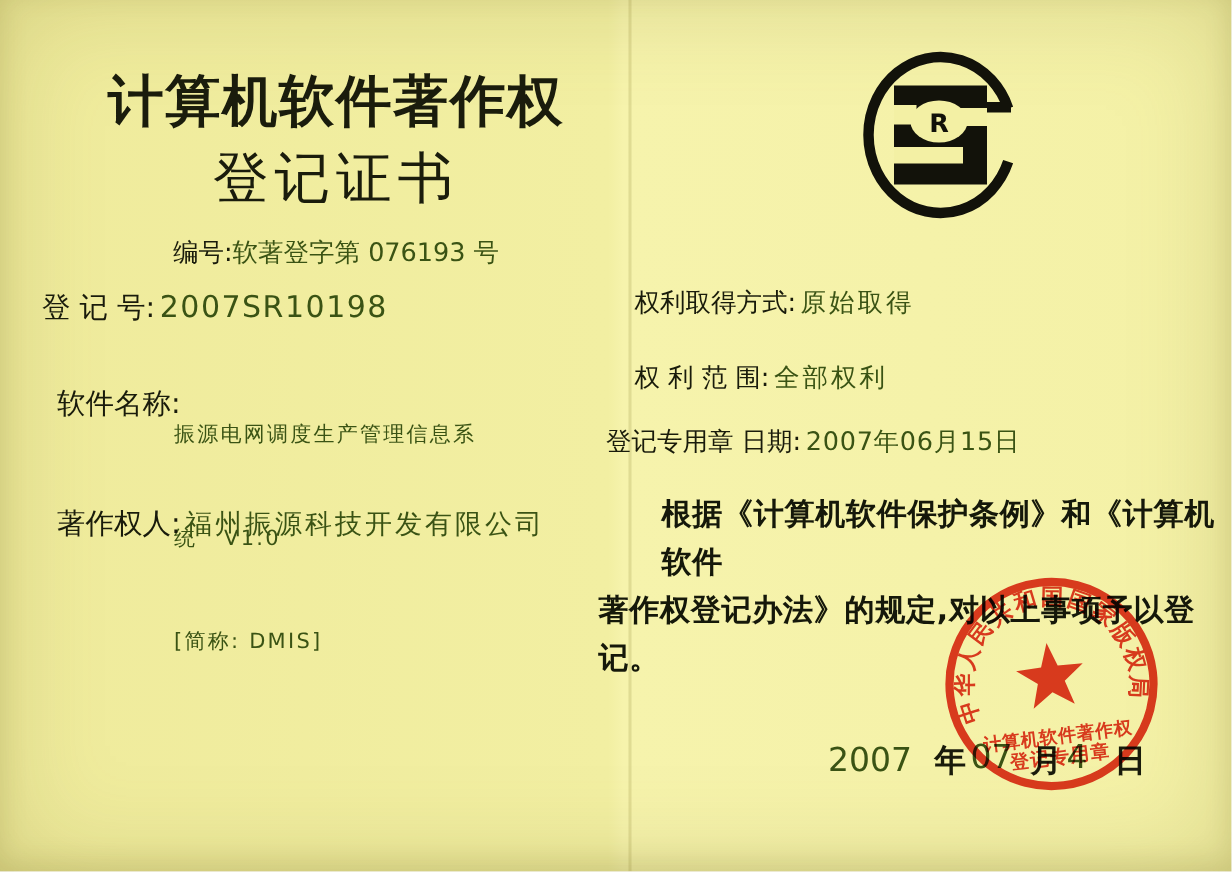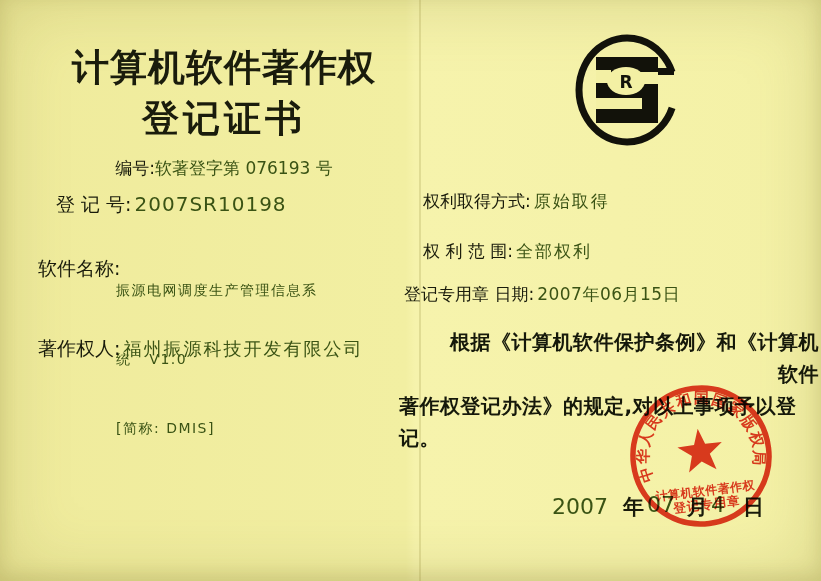--- a/index.html
+++ b/index.html
@@ -12,44 +12,44 @@
     box-shadow:inset 0 0 70px rgba(120,108,30,.22), inset 0 -6px 18px rgba(110,100,25,.18);
     color:#1a1c0c;
   }
   .crease{
     position:absolute;left:419px;top:0;width:2px;height:581px;
     background:rgba(125,115,35,.18);
   }
   
   .title-block{position:absolute;left:28px;top:46px;width:392px;text-align:center;}
   .title-l1{font-size:37px;font-weight:700;letter-spacing:1px;line-height:1.2;}
-  .title-l2{font-size:37px;font-weight:700;letter-spacing:4px;line-height:1.2;margin-top:7px;}
+  .title-l2{font-size:37px;font-weight:400;letter-spacing:4px;line-height:1.2;margin-top:7px;}
   .serial-line{margin-top:15px;font-size:17px;}
   .lab{font-weight:400;color:#191b0b;}
   .val{color:#3a5314;}
   
   .row{position:absolute;white-space:nowrap;}
   .row .lab{font-size:19px;}
   .row .val{font-size:18px;letter-spacing:2px;margin-left:3px;}
-  .row-regno{left:56px;top:192px;}
+  .row-regno{left:28px;top:192px;}
   .row-regno .val{font-size:20px;letter-spacing:1px;}
   .lbl-software{left:38px;top:256px;}
   .software-values{position:absolute;left:116px;top:233px;color:#3a5314;
     font-size:14px;line-height:23px;letter-spacing:1.5px;white-space:pre;}
   .row-owner{left:38px;top:336px;}
   .row-right .lab{font-size:17px;}
   .row-right .val{font-size:17px;}
   .row-acq{left:423px;top:190px;}
   .row-scope{left:423px;top:240px;}
   .row-pub{left:404px;top:283px;}
   .row-pub .val{letter-spacing:.5px;margin-top:40px;}
   
   .statement{position:absolute;left:399px;top:326px;width:420px;
     font-size:20px;font-weight:600;line-height:32px;letter-spacing:.5px;color:#15180a;}
-  .statement .l1{padding-left:2.1em;text-align:right;}
+  .statement .l1{padding-left:2.1em;}
   
   .issue-date{position:absolute;left:552px;top:493px;font-size:21px;white-space:nowrap;z-index:1;}
   .issue-date .num{color:#3a5314;font-size:22px;}
   .issue-date .unit{color:#191b0b;font-weight:600;}
   .sp-a{margin-left:15px;}
   .sp-b{margin-left:3px;position:relative;top:-2px;}
   .sp-c{margin-left:12px;}
   .sp-d{margin-left:18px;}
   
   .bureau-logo{position:absolute;left:571px;top:31px;}

